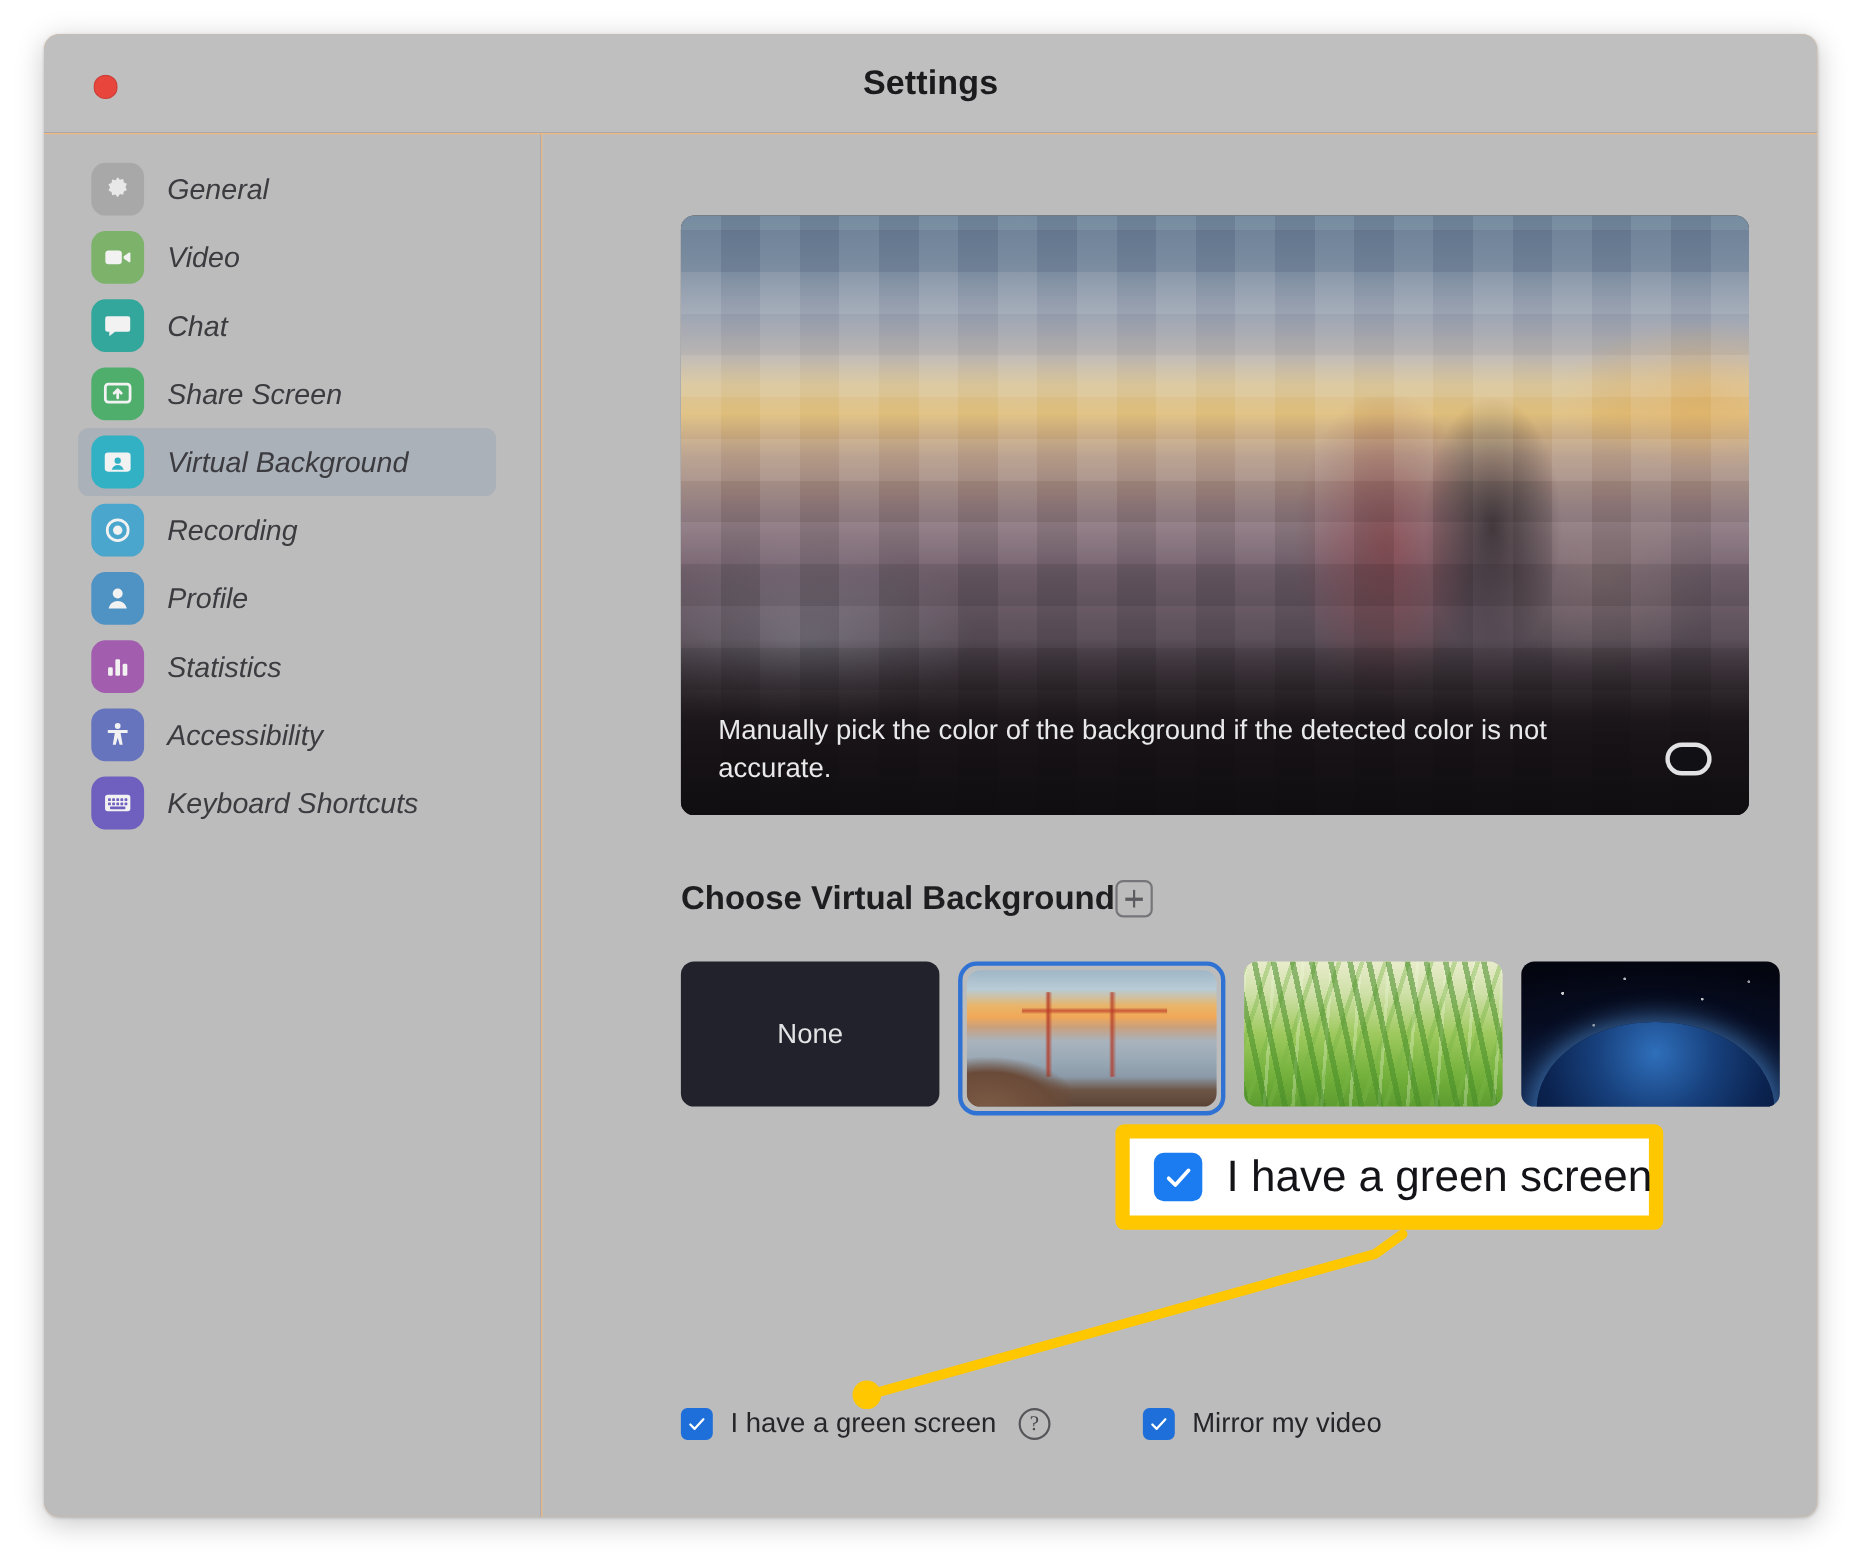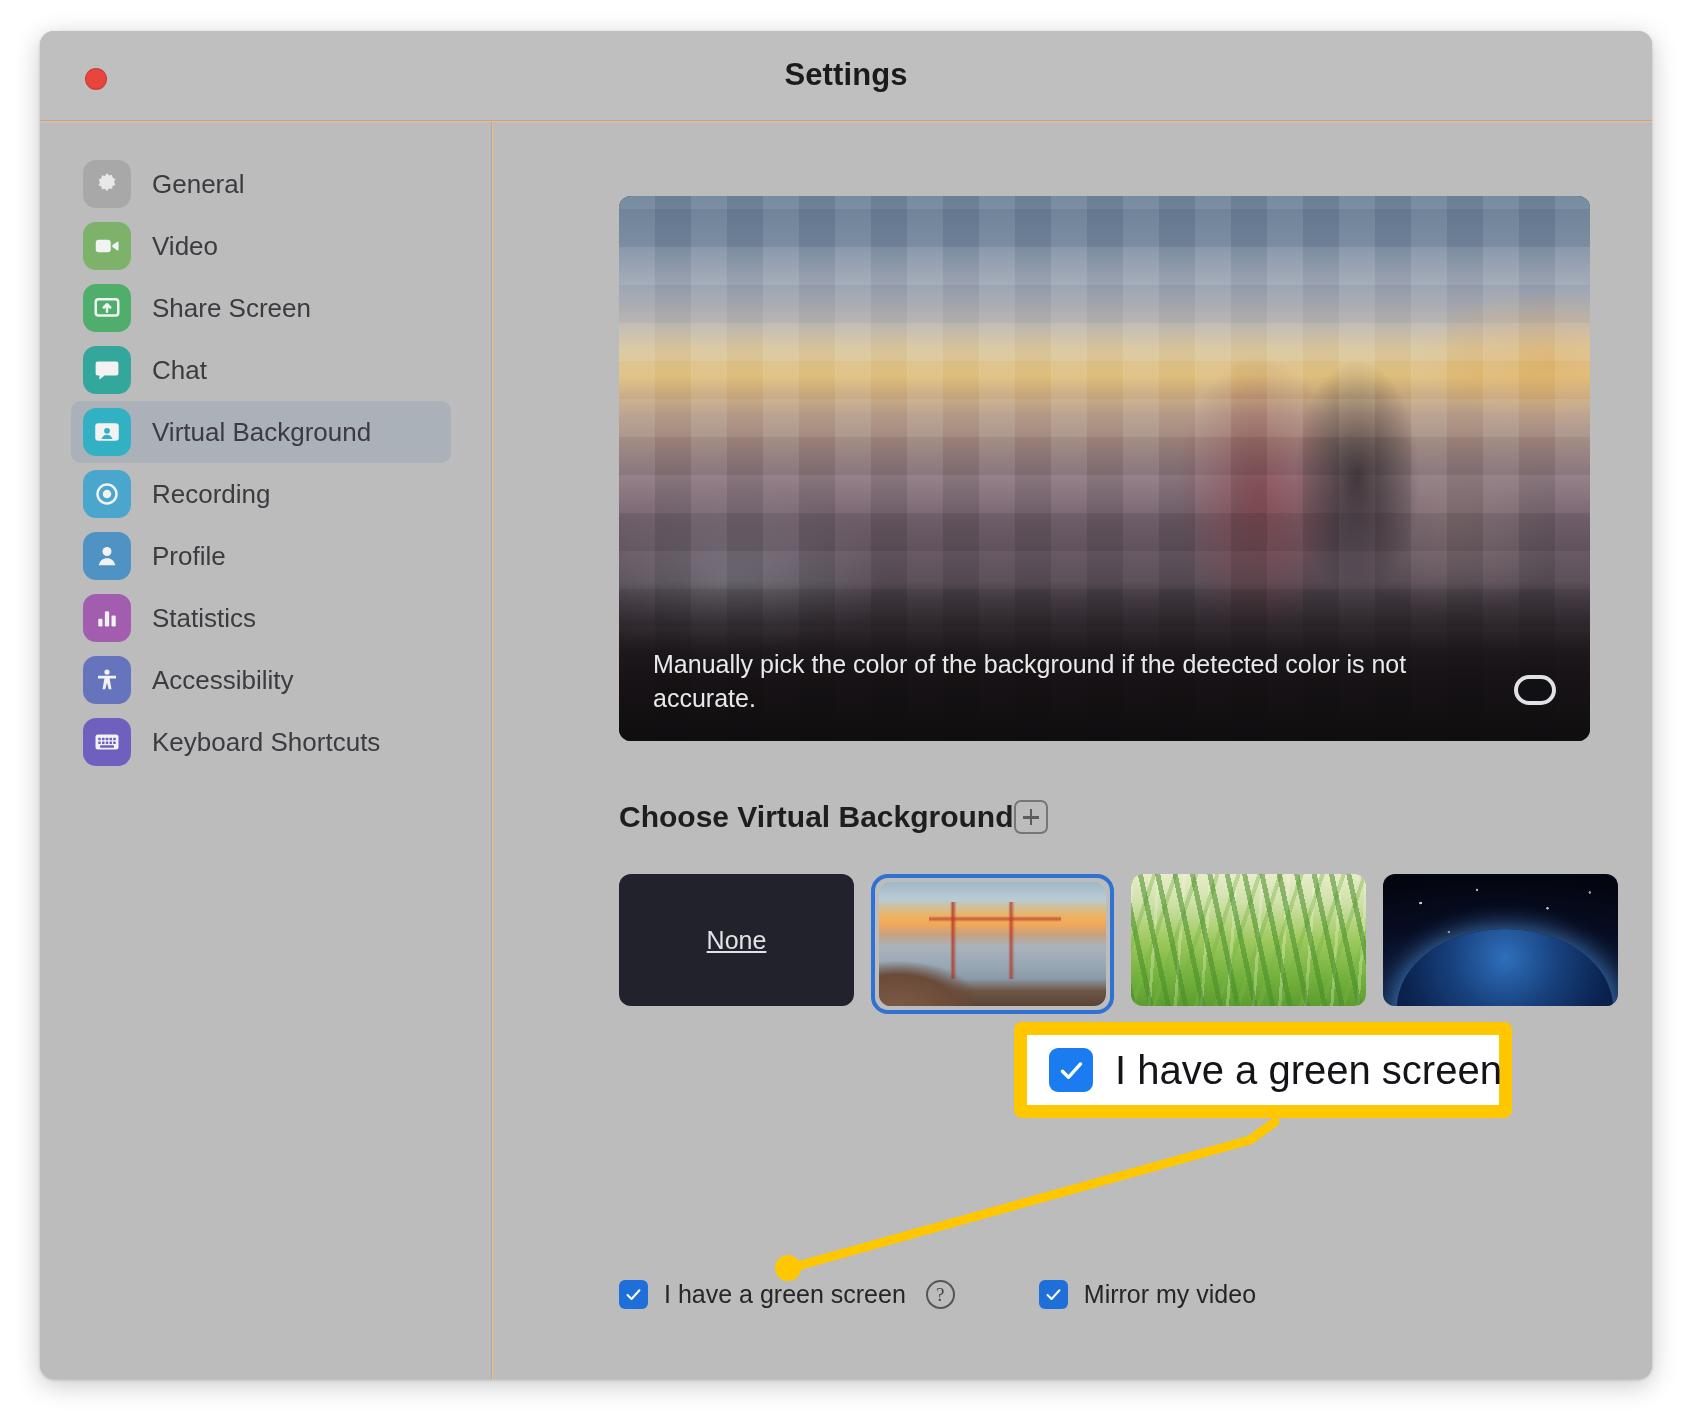--- a/index.html
+++ b/index.html
@@ -58,21 +58,22 @@
   
   #sidebar {
     position: absolute;
     left: 0;
     top: 91px;
     width: 452px;
     bottom: 0;
     background: #bcbcbc;
     border-right: 1px solid #a9a9ad;
     box-sizing: border-box;
-    padding-top: 31px;
+    padding-top: 19px;
+    font-style: italic;
   }
   .nav-item {
     position: relative;
     display: flex;
     align-items: center;
     height: 62px;
     margin: 0 40px 0 31px;
     padding-left: 12px;
     border-radius: 10px;
     box-sizing: border-box;
@@ -234,21 +235,20 @@
     overflow: hidden;
     position: relative;
   }
   .thumb-none {
     background: #21222b;
     display: flex;
     align-items: center;
     justify-content: center;
     color: #e3e3e5;
     font-size: 25px;
-    text-decoration: underline;
   }
   .thumb-bridge {
     background:
       linear-gradient(to bottom,
         #9fb6c6 0%, #b8ccd6 14%,
         #e8b56a 26%, #f2a957 34%,
         #c9a07e 42%, #a9b3bd 52%,
         #9aa9b6 66%, #8b9aa8 78%,
         #6d5546 88%, #5a4236 100%);
     position: relative;
@@ -424,36 +424,36 @@
         <svg width="30" height="30" viewBox="0 0 24 24" fill="#f2f2f2">
             <rect x="3" y="7" width="12" height="10" rx="2.4"></rect>
             <path d="M16.3 11.2l4-2.7a.6.6 0 01.95.5v6a.6.6 0 01-.95.5l-4-2.7z"></path>
           </svg>
       </span>
       <span class="nav-label">Video</span>
     </div>
 
 
     <div class="nav-item">
+      <span class="nav-icon" style="background:#33a79b">
+        <svg width="30" height="30" viewBox="0 0 24 24" fill="#f2f2f2">
+            <path d="M4.5 5.2h15a1.6 1.6 0 011.6 1.6v8a1.6 1.6 0 01-1.6 1.6H10l-4.1 3.4v-3.4H4.5A1.6 1.6 0 012.9 14.8v-8a1.6 1.6 0 011.6-1.6z"></path>
+          </svg>
+      </span>
+      <span class="nav-label">Chat</span>
+    </div>
+
+    <div class="nav-item">
       <span class="nav-icon" style="background:#4fae6c">
         <svg width="30" height="30" viewBox="0 0 24 24">
             <rect x="3" y="5" width="18" height="13" rx="2.2" fill="none" stroke="#f2f2f2" stroke-width="2"></rect>
             <path d="M12 15V9m0 0l-2.6 2.6M12 9l2.6 2.6" stroke="#f2f2f2" stroke-width="2" fill="none" stroke-linecap="round"></path>
           </svg>
       </span>
       <span class="nav-label">Share Screen</span>
-    </div>
-
-    <div class="nav-item">
-      <span class="nav-icon" style="background:#33a79b">
-        <svg width="30" height="30" viewBox="0 0 24 24" fill="#f2f2f2">
-            <path d="M4.5 5.2h15a1.6 1.6 0 011.6 1.6v8a1.6 1.6 0 01-1.6 1.6H10l-4.1 3.4v-3.4H4.5A1.6 1.6 0 012.9 14.8v-8a1.6 1.6 0 011.6-1.6z"></path>
-          </svg>
-      </span>
-      <span class="nav-label">Chat</span>
     </div>
 
     <div class="nav-item selected">
       <span class="nav-icon" style="background:#33b1c4">
         <svg width="30" height="30" viewBox="0 0 24 24">
             <rect x="2.6" y="5" width="18.8" height="14" rx="2.4" fill="#f2f2f2"></rect>
             <circle cx="12" cy="11" r="2.3" fill="#33b1c4"></circle>
             <path d="M7.6 17.6c.7-2.3 2.4-3.5 4.4-3.5s3.7 1.2 4.4 3.5z" fill="#33b1c4"></path>
           </svg>
       </span>

